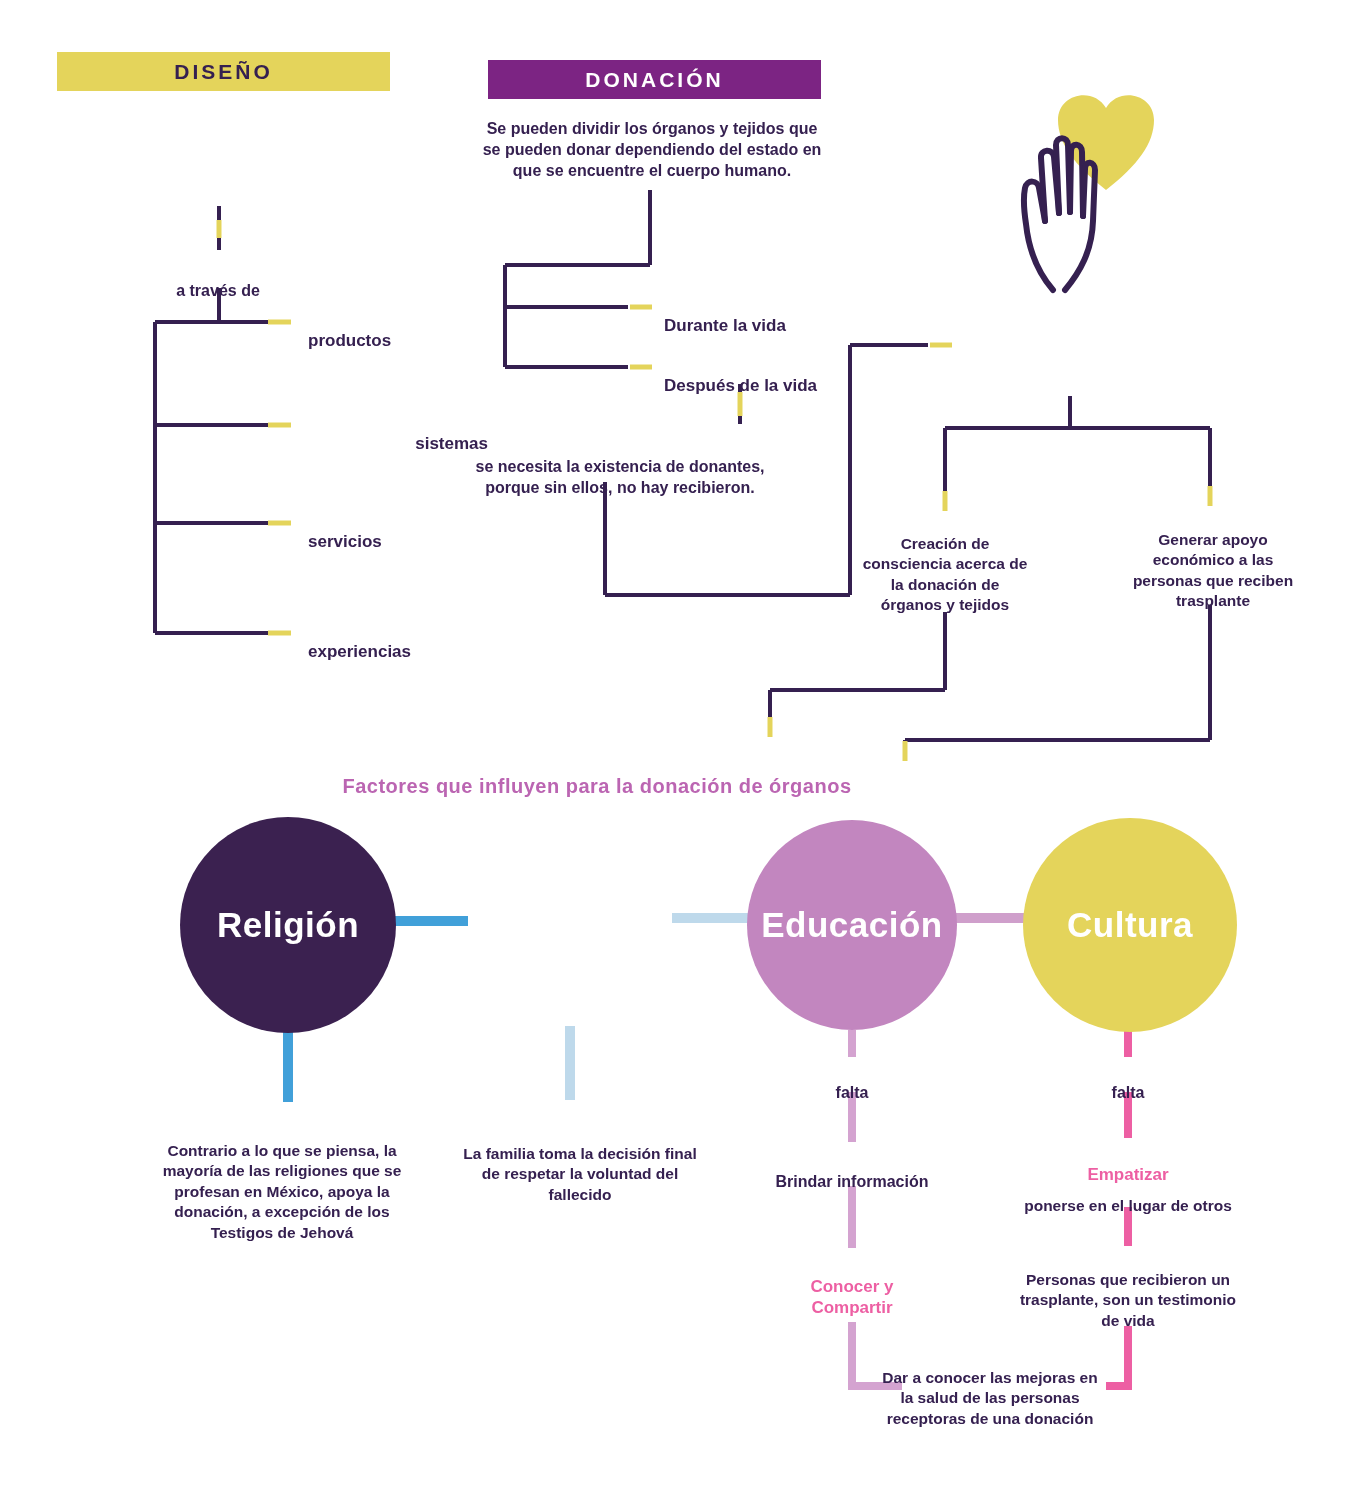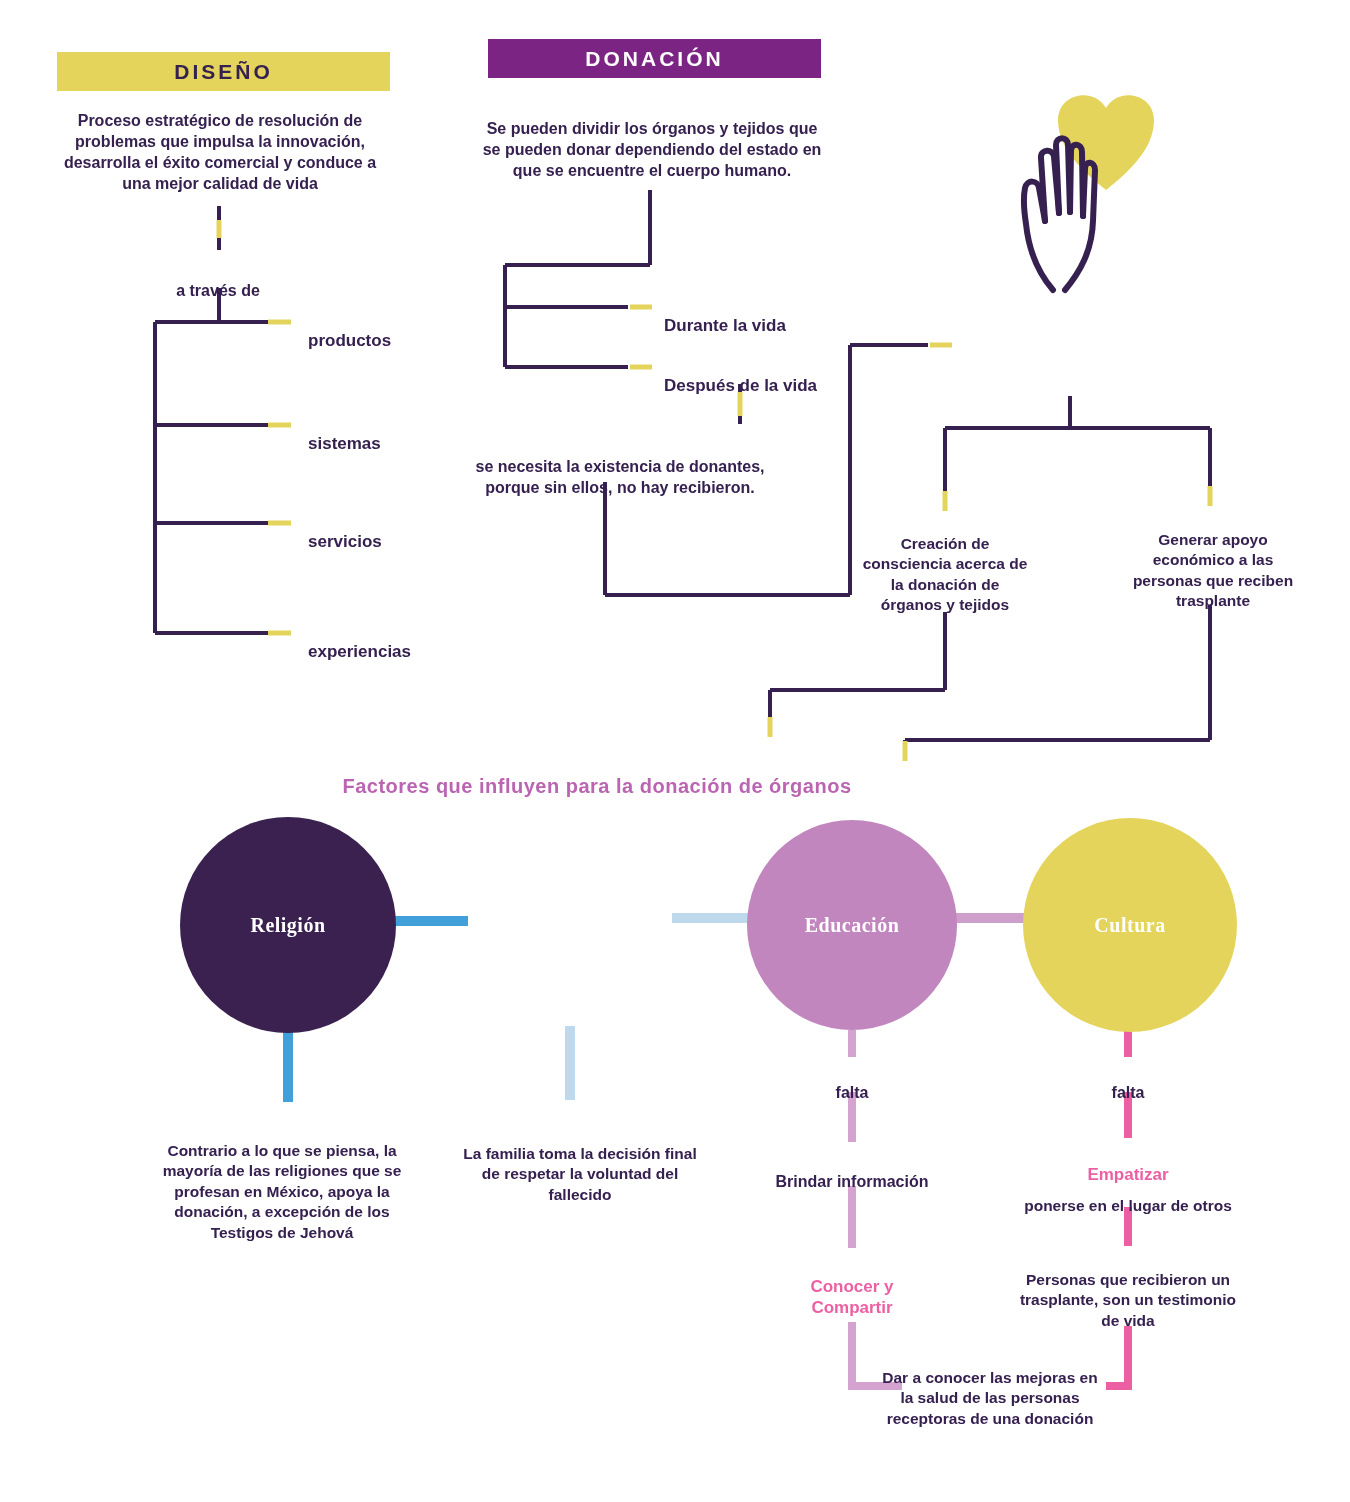--- a/index.html
+++ b/index.html
@@ -34,21 +34,21 @@
   .branch-label{font-size:17px;}
   .purple-txt{color:var(--purple);font-size:19px;line-height:1.3;}
   .pink-txt{color:var(--pink);font-size:17px;line-height:1.25;}
   .factores-title{
     color:var(--factores-title);font-size:20px;letter-spacing:0.5px;
   }
   .circle{
     position:absolute;border-radius:50%;display:flex;align-items:center;justify-content:center;
   }
   .circle-label{
-    color:#ffffff;font-weight:bold;font-size:20px;letter-spacing:0.5px;font-family:Liberation Serif, serif;
+    color:#ffffff;font-weight:bold;font-size:35px;letter-spacing:0.5px;
   }
   .small-txt{font-size:15.5px;}
 </style>
 </head>
 <body>
 
 <div class="canvas">
 
   <svg class="lines" viewBox="0 0 1350 1502">
 
@@ -136,28 +136,27 @@
         <path d="M45 162 C32 147 21 124 18 96 C16 83 15 70 17 60 C19 51 30 52 31 60 L37 93"></path>
         <path d="M37 93 L33 30 C32 21 45 20 46 29 L51 85"></path>
         <path d="M51 85 L48 17 C48 8 60 8 60 17 L62 84"></path>
         <path d="M62 84 L63 23 C63 14 74 15 74 24 L75 88"></path>
         <path d="M75 88 L77 41 C77 32 87 33 87 42 L85 93 C84 123 72 144 57 162"></path>
       </g>
     </g>
   </svg>
 
   <div class="abs hdr hdr-yellow" style="left:57px;top:34px;width:333px;">DISEÑO</div>
-  <div class="abs txt" style="left:50px;top:92px;width:340px;">Proceso estratégico de resolución de problemas que impulsa la innovación, desarrolla el éxito comercial y conduce a una mejor calidad de vida</div>
   <div class="abs txt" style="left:118px;top:262px;width:200px;">a través de</div>
   <div class="abs txt txt-left branch-label" style="left:308px;top:312px;width:180px;">productos</div>
-  <div class="abs txt txt-left branch-label" style="left:308px;top:415px;width:180px;">sistemas</div>
+  <div class="abs txt txt-left branch-label" style="left:308px;top:415px;width:180px;text-align:right;">sistemas</div>
   <div class="abs txt txt-left branch-label" style="left:308px;top:513px;width:180px;">servicios</div>
   <div class="abs txt txt-left branch-label" style="left:308px;top:623px;width:180px;">experiencias</div>
 
-  <div class="abs hdr hdr-purple" style="left:488px;top:21px;width:333px;">DONACIÓN</div>
+  <div class="abs hdr hdr-purple" style="left:488px;top:42px;width:333px;">DONACIÓN</div>
   <div class="abs txt" style="left:482px;top:100px;width:340px;">Se pueden dividir los órganos y tejidos que se pueden donar dependiendo del estado en que se encuentre el cuerpo humano.</div>
   <div class="abs txt txt-left branch-label" style="left:664px;top:297px;width:200px;">Durante la vida</div>
   <div class="abs txt txt-left branch-label" style="left:664px;top:357px;width:220px;">Después de la vida</div>
   <div class="abs txt" style="left:450px;top:438px;width:340px;">se necesita la existencia de donantes, porque sin ellos, no hay recibieron.</div>
 
   <div class="abs txt small-txt" style="left:862px;top:516px;width:166px;">Creación de consciencia acerca de la donación de órganos y tejidos</div>
   <div class="abs txt small-txt" style="left:1122px;top:512px;width:182px;">Generar apoyo económico a las personas que reciben trasplante</div>
 
   <div class="abs txt factores-title" style="left:297px;top:755px;width:600px;">Factores que influyen para la donación de órganos</div>
 

